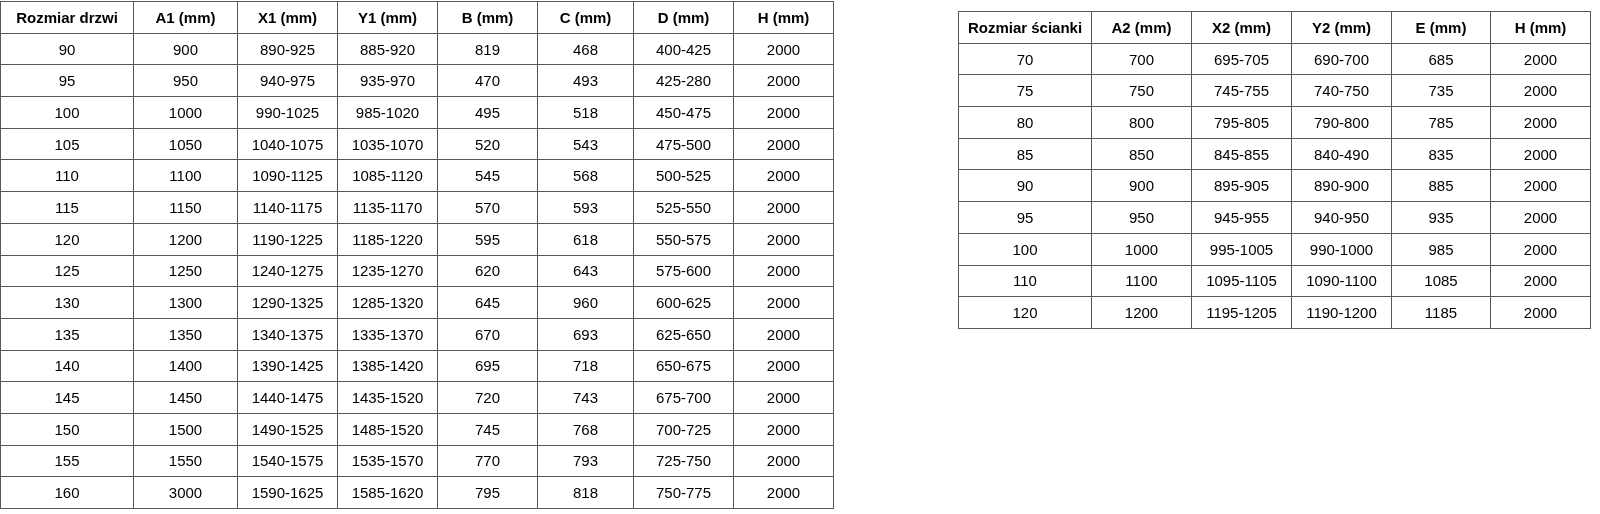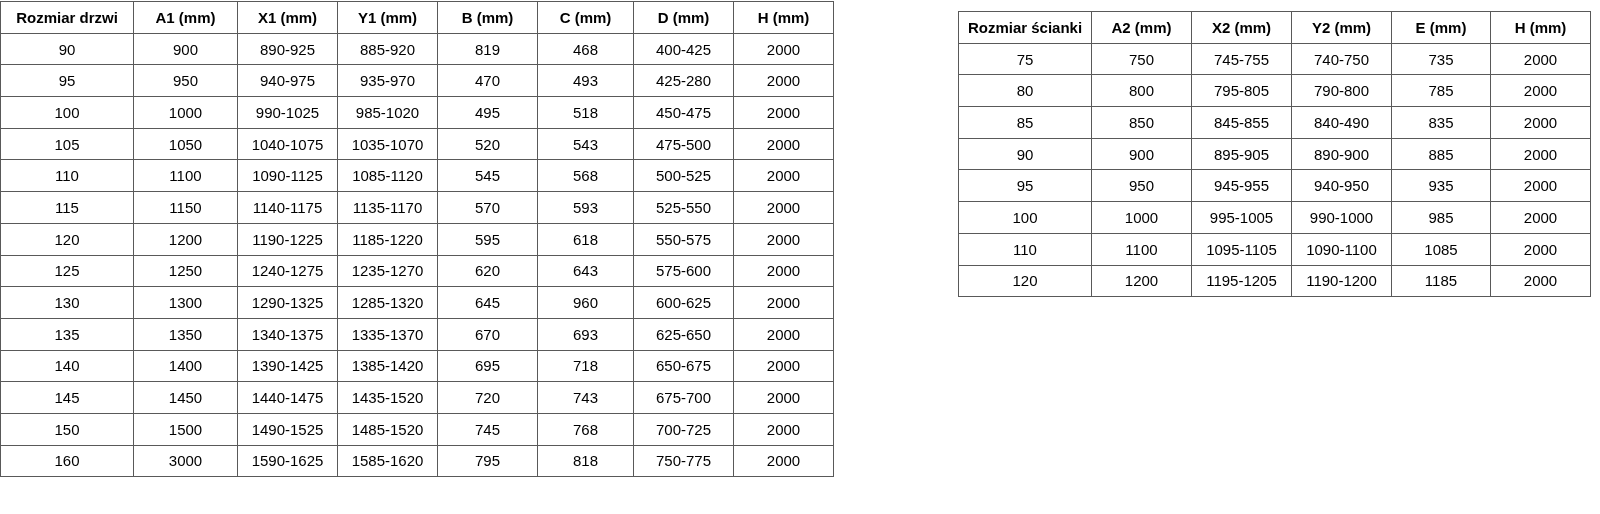--- a/index.html
+++ b/index.html
@@ -199,20 +199,30 @@
         <td>150</td>
         <td>1500</td>
         <td>1490-1525</td>
         <td>1485-1520</td>
         <td>745</td>
         <td>768</td>
         <td>700-725</td>
         <td>2000</td>
       </tr>
       <tr>
+        <td>155</td>
+        <td>1550</td>
+        <td>1540-1575</td>
+        <td>1535-1570</td>
+        <td>770</td>
+        <td>793</td>
+        <td>725-750</td>
+        <td>2000</td>
+      </tr>
+      <tr>
         <td>160</td>
         <td>3000</td>
         <td>1590-1625</td>
         <td>1585-1620</td>
         <td>795</td>
         <td>818</td>
         <td>750-775</td>
         <td>2000</td>
       </tr>
     </tbody>
@@ -232,20 +242,28 @@
         <th>Rozmiar ścianki</th>
         <th>A2 (mm)</th>
         <th>X2 (mm)</th>
         <th>Y2 (mm)</th>
         <th>E (mm)</th>
         <th>H (mm)</th>
       </tr>
   </thead>
   <tbody>
       <tr>
+        <td>70</td>
+        <td>700</td>
+        <td>695-705</td>
+        <td>690-700</td>
+        <td>685</td>
+        <td>2000</td>
+      </tr>
+      <tr>
         <td>75</td>
         <td>750</td>
         <td>745-755</td>
         <td>740-750</td>
         <td>735</td>
         <td>2000</td>
       </tr>
       <tr>
         <td>80</td>
         <td>800</td>

